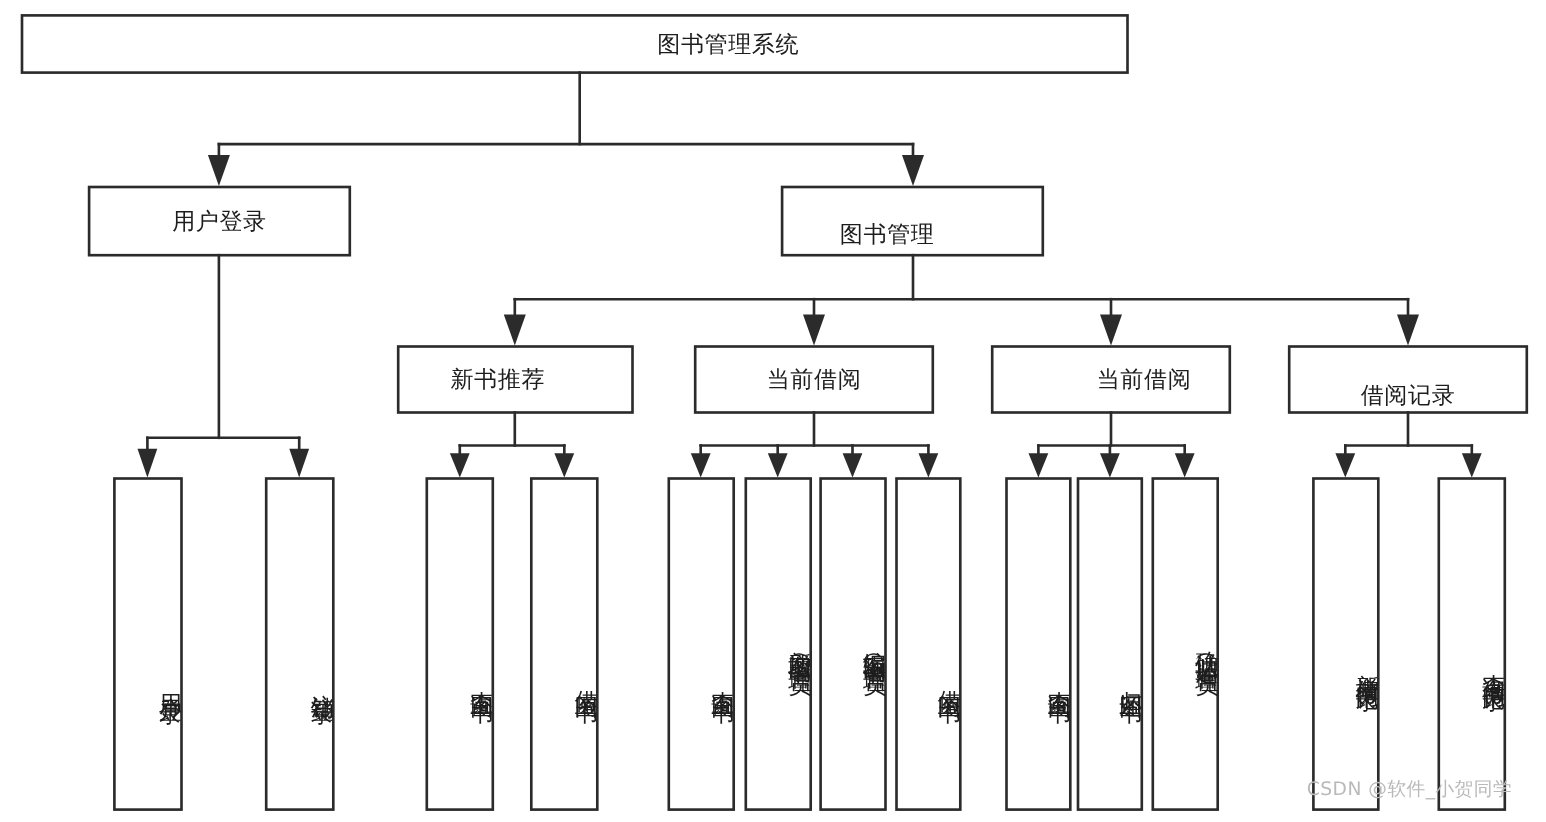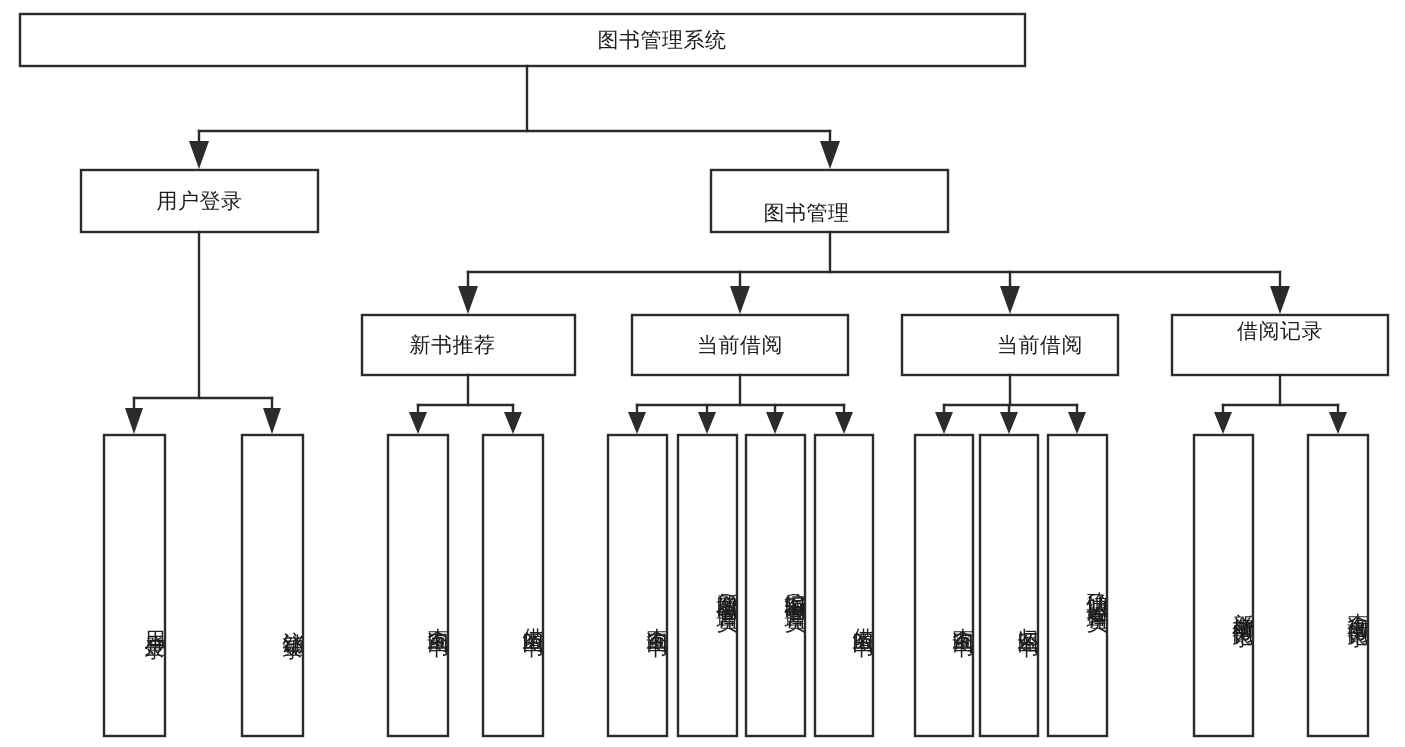--- a/index.html
+++ b/index.html
@@ -169,30 +169,31 @@
   </svg>
 
   <div class="node-label-h" style="left:36px; top:14px; width:1172px; height:52px;margin-left:40px;">图书管理系统</div>
 
   <div class="node-label-h" style="left:81px; top:170px; width:237px; height:62px;">用户登录</div>
   <div class="node-label-h" style="left:711px; top:170px; width:191px; height:62px;margin-top:12px;">图书管理</div>
 
   <div class="node-label-h" style="left:346px; top:315px; width:213px; height:60px;">新书推荐</div>
   <div class="node-label-h" style="left:632px; top:315px; width:216px; height:60px;">当前借阅</div>
   <div class="node-label-h" style="left:902px; top:315px; width:216px; height:60px;padding-left:30px;">当前借阅</div>
-  <div class="node-label-h" style="left:1172px; top:298px; width:216px; height:66px;">借阅记录</div>
+  <div class="node-label-h" style="left:1172px; top:326px; width:216px; height:66px;">借阅记录</div>
 
   <div class="node-label-v" style="left:104px; top:520px; width:61px; height:200px;">用户登录</div>
   <div class="node-label-v" style="left:242px; top:520px; width:61px; height:200px;">注销登录</div>
   <div class="node-label-v" style="left:388px; top:512px; width:60px; height:210px;">查询图书</div>
   <div class="node-label-v" style="left:483px; top:512px; width:60px; height:210px;">借阅图书</div>
   <div class="node-label-v" style="left:608px; top:512px; width:59px; height:210px;">查询图书</div>
   <div class="node-label-v" style="left:678px; top:443px; width:59px; height:290px;">新增图书（管理员）</div>
   <div class="node-label-v" style="left:746px; top:443px; width:59px; height:290px;">编辑图书（管理员）</div>
   <div class="node-label-v" style="left:815px; top:512px; width:58px; height:210px;">借阅图书</div>
   <div class="node-label-v" style="left:915px; top:512px; width:58px; height:210px;">查询图书</div>
   <div class="node-label-v" style="left:980px; top:512px; width:58px; height:210px;">归还图书</div>
   <div class="node-label-v" style="left:1048px; top:443px; width:59px; height:290px;">确认归还（管理员）</div>
   <div class="node-label-v" style="left:1194px; top:480px; width:59px; height:250px;">新增借阅记录</div>
   <div class="node-label-v" style="left:1308px; top:480px; width:60px; height:250px;">查询借阅记录</div>
 
+  <div class="watermark" style="left:1188px; top:706px;">CSDN @软件_小贺同学</div>
 
 </div>
 
 </body></html>

